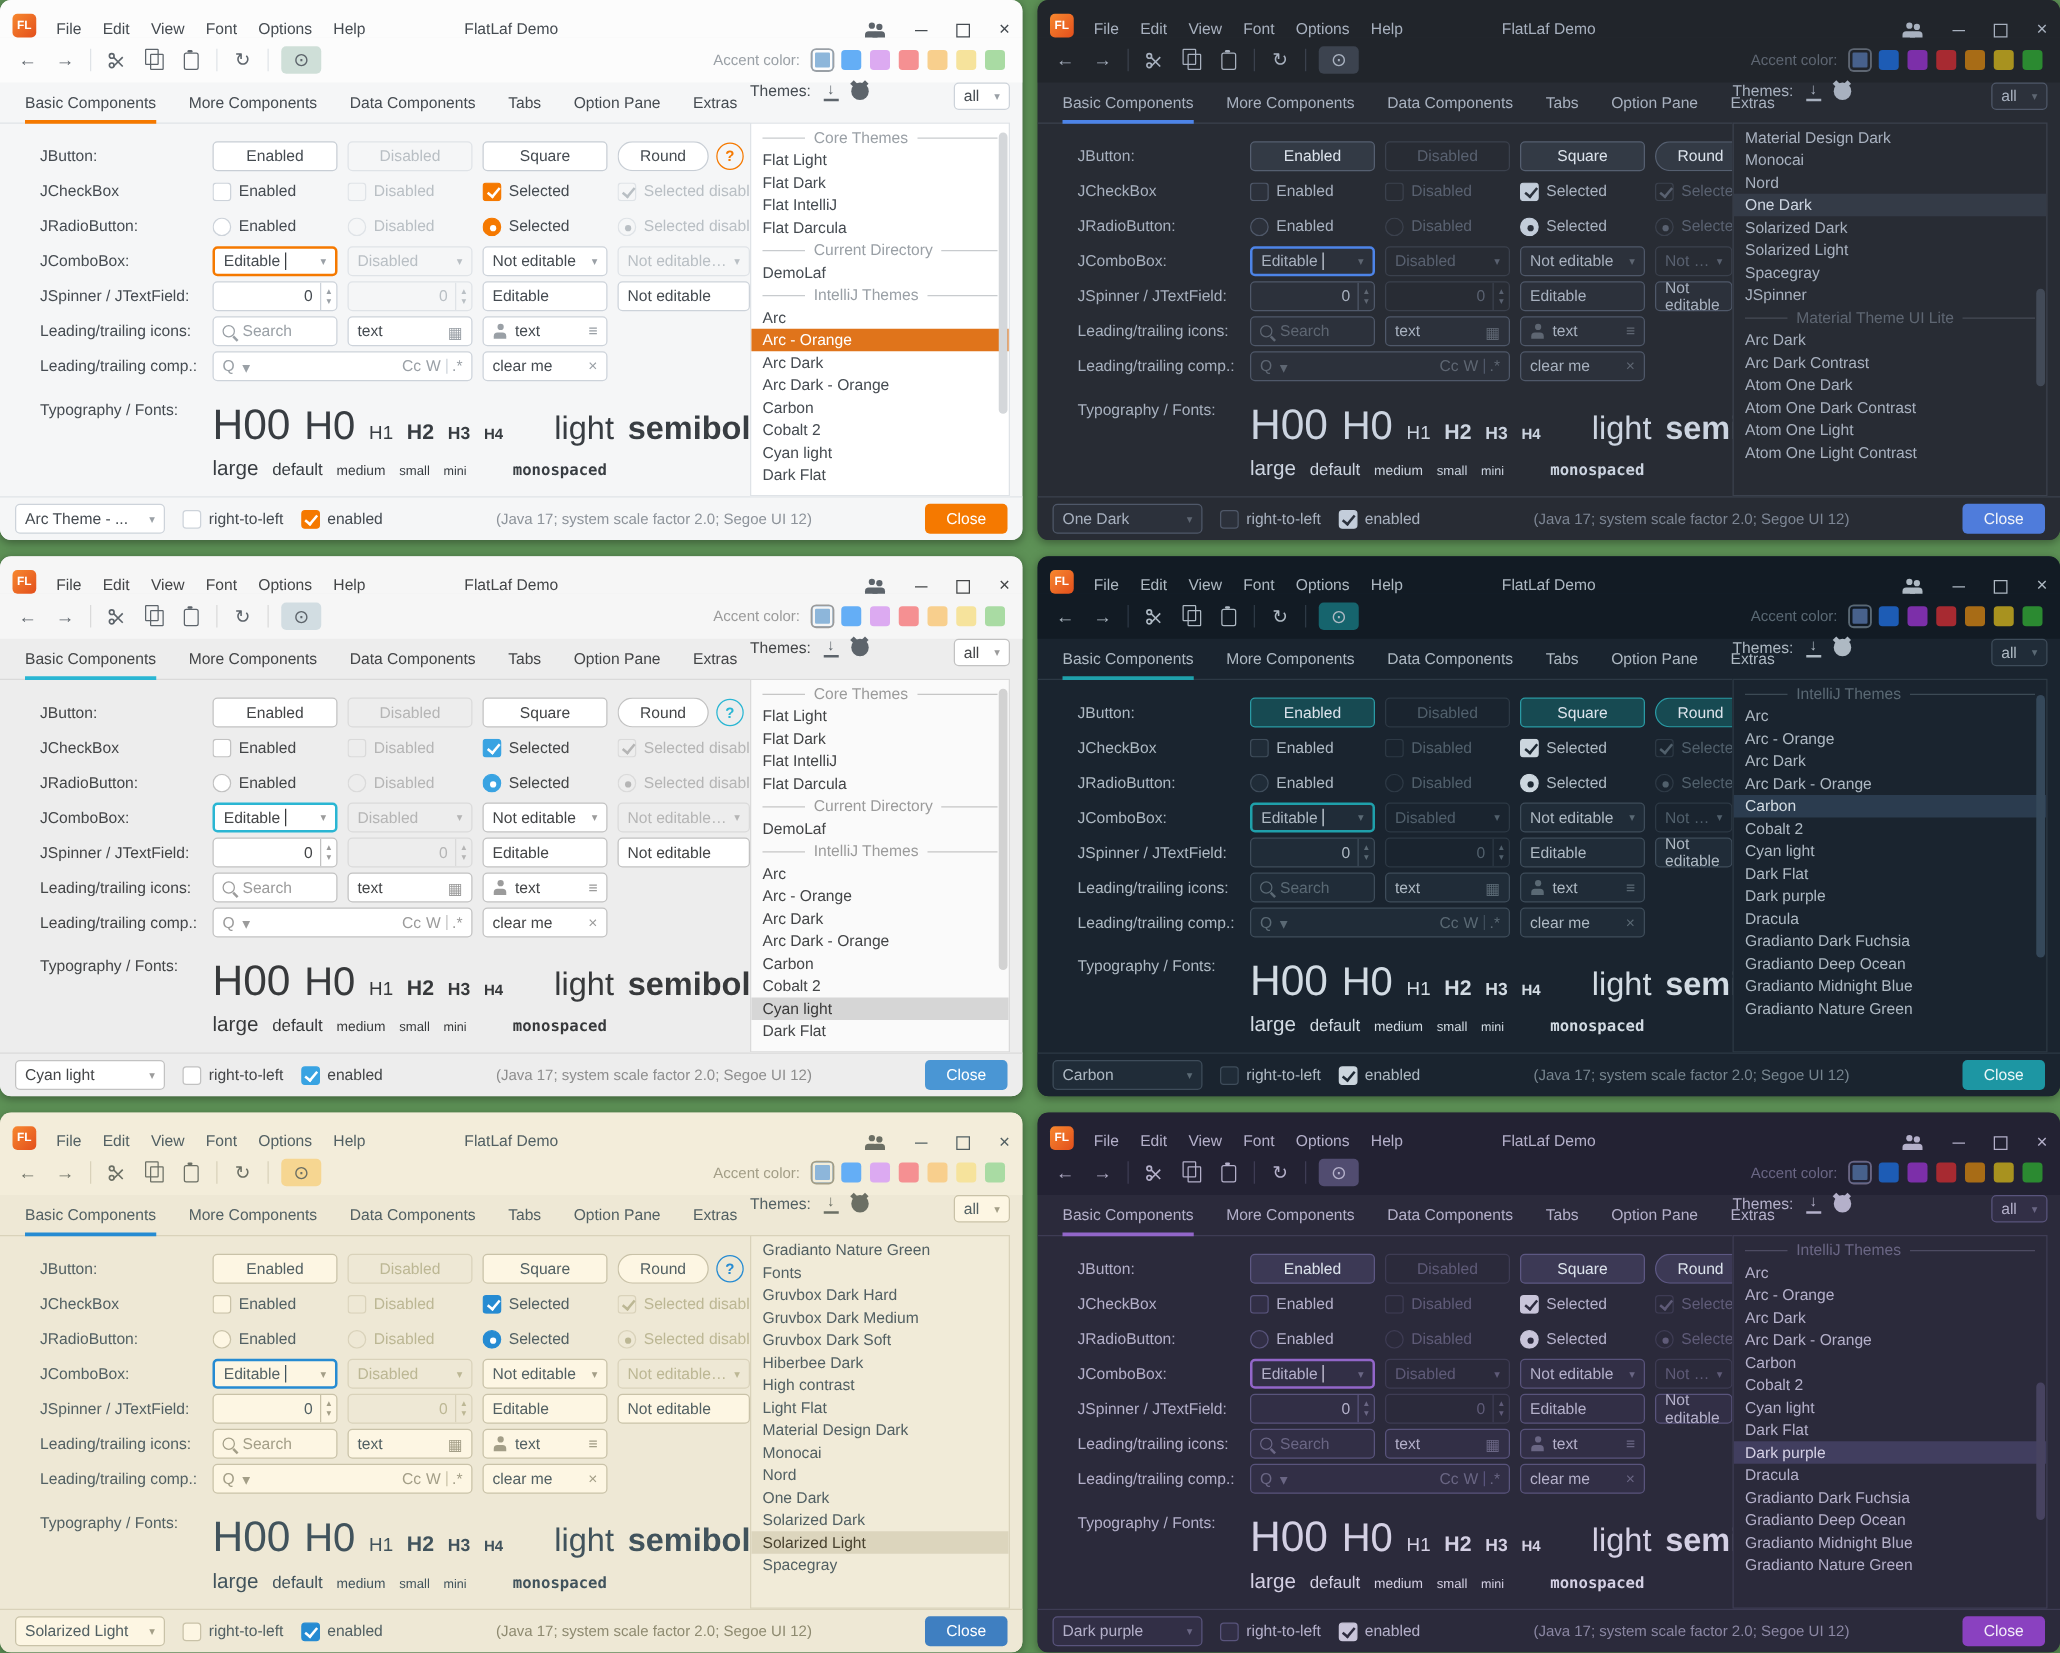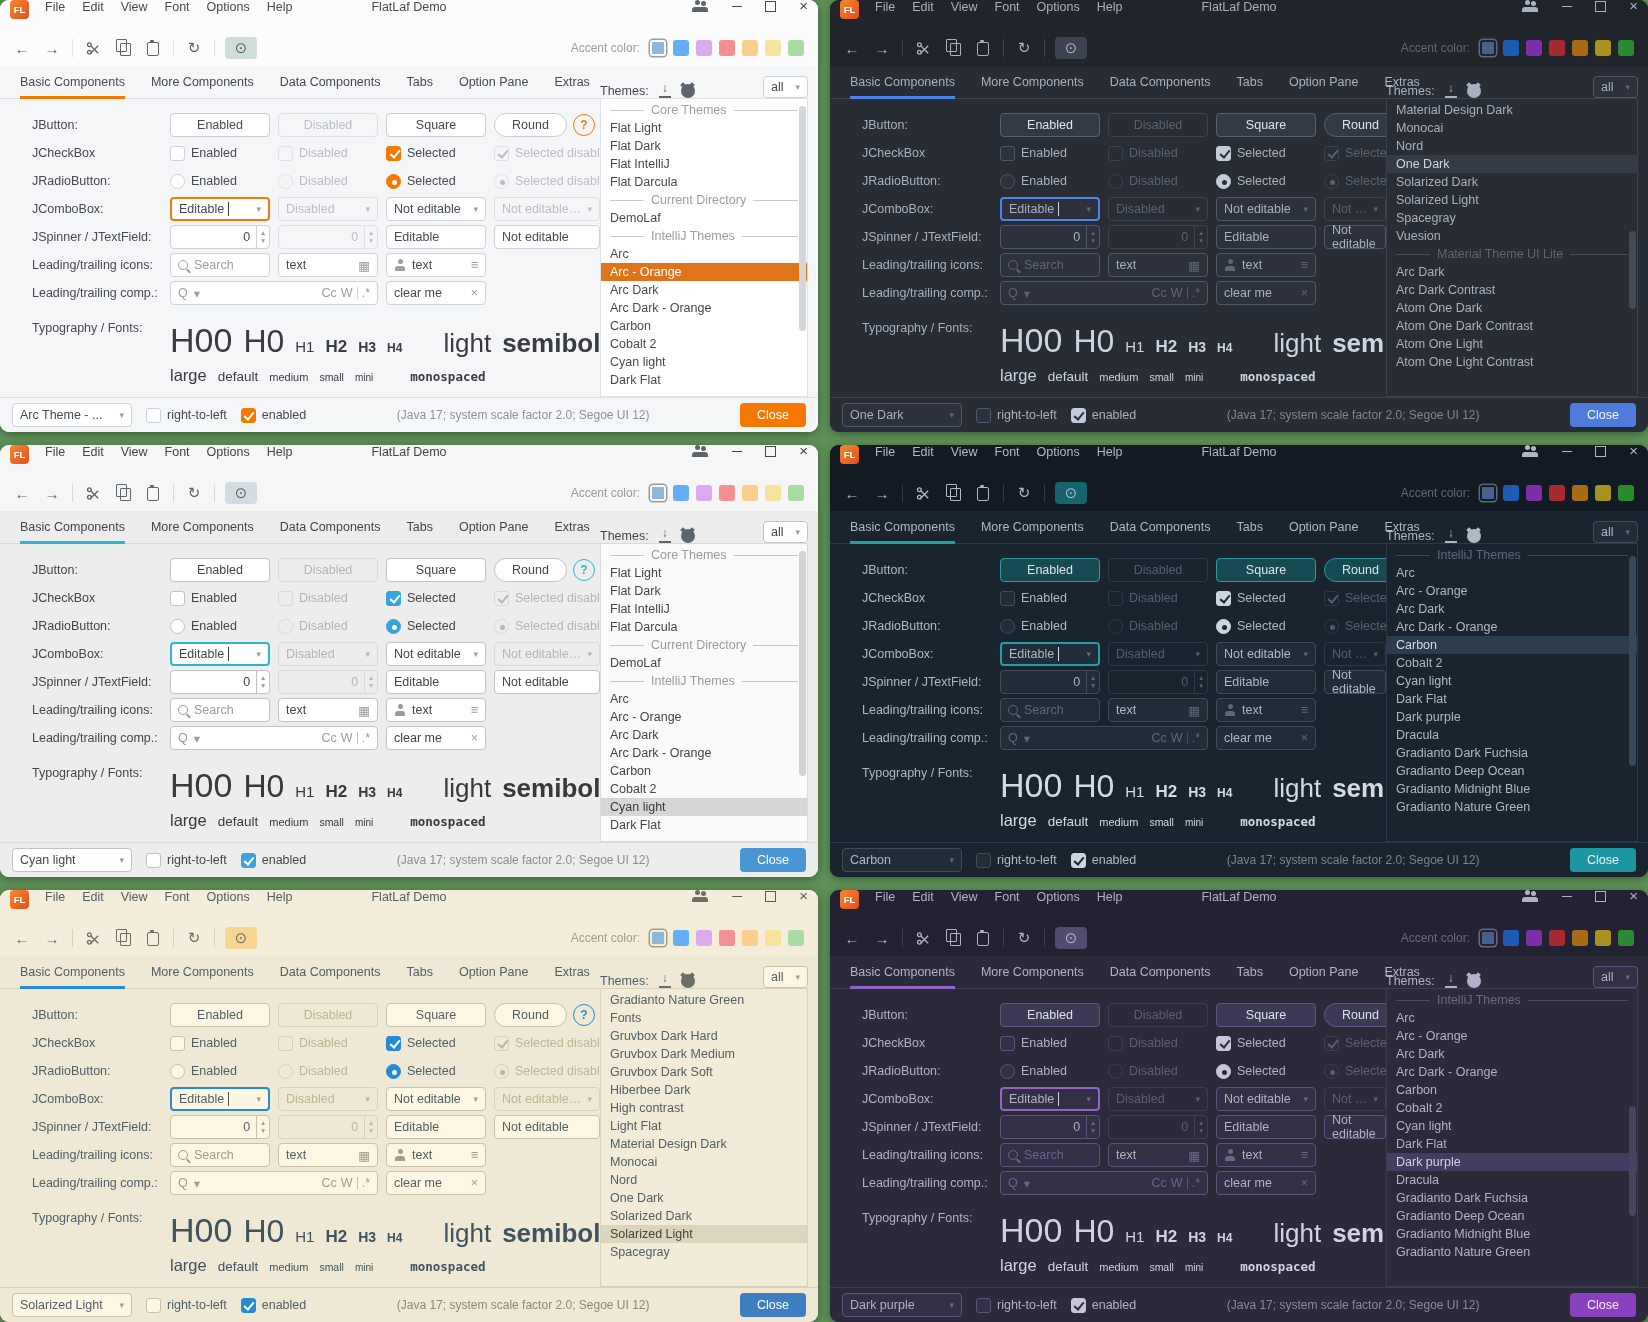--- a/index.html
+++ b/index.html
@@ -32,21 +32,21 @@
     --field-bg:#202c38;--field-border:#3e4c5a;--accent:#1fa0ab;--check:#ccd6de;--checkmark:#1d2833;
     --btn-bg:#174a52;--btn-border:#2a9aa4;--sel-bg:#2b3c4f;--sel-text:#d2dbe3;--list-bg:#1a242f;
     --close-bg:#1d96a3;--close-text:#eaf6f7;--eye-bg:#16646d;--disabled:#51606c;--status:#77858f;
     --thumb:#35485a;--sidebar-w:252px;--tb-icon:#aeb9c3;}
   .theme-darkpurple{--bg:#2b2a3b;--titlebar:#232233;--text:#b4b0ca;--heading:#d4d0e4;--muted:#6a6684;--border:#3e3c54;
     --field-bg:#322f46;--field-border:#59547c;--accent:#9266c9;--check:#c9c5da;--checkmark:#2d2b3f;
     --btn-bg:#3c3955;--btn-border:#5d5883;--sel-bg:#413e5f;--sel-text:#d4d0e4;--list-bg:#2b2a3b;
     --close-bg:#8a41c0;--close-text:#f2ecf8;--eye-bg:#514c70;--disabled:#5f5b78;--status:#8b87a3;
     --thumb:#474360;--sidebar-w:252px;--tb-icon:#b4b0ca;}
   
-  .titlebar{height:30px;flex:0 0 30px;background:var(--titlebar);display:flex;align-items:flex-start;
+  .titlebar{height:30px;flex:0 0 30px;background:var(--titlebar);display:flex;align-items:flex-end;
             padding:0 10px;position:relative;}
   .logo{width:19px;height:19px;border-radius:4px;background:linear-gradient(135deg,#f7882f,#e34f1c);
         color:#fff;font-weight:bold;font-size:9.5px;display:flex;align-items:center;justify-content:center;}
   .menus{display:flex;gap:17px;margin-left:16px;}
   .menu-item{cursor:default;}
   .win-title{position:absolute;left:0;right:0;text-align:center;pointer-events:none;}
   .win-controls{margin-left:auto;display:flex;align-items:center;gap:23px;z-index:1;}
   .icon-people{position:relative;width:17px;height:12px;color:var(--tb-icon);}
   .icon-people::before{content:'';position:absolute;left:3px;top:0;width:5px;height:5px;border-radius:50%;
         background:currentColor;box-shadow:6px 1px 0 currentColor;}
@@ -152,21 +152,21 @@
   .typo-line2{display:flex;align-items:baseline;gap:11px;margin-top:6px;}
   .sz-large{font-size:16.5px;}
   .sz-default{font-size:13.5px;}
   .sz-medium{font-size:11px;}
   .sz-small{font-size:10.5px;}
   .sz-mini{font-size:10px;}
   .sz-mono{font-size:12.5px;font-family:"DejaVu Sans Mono","Liberation Mono",monospace;font-weight:600;margin-left:26px;}
   
   .sidebar{flex:0 0 var(--sidebar-w);width:var(--sidebar-w);display:flex;flex-direction:column;
            padding-right:10px;position:relative;min-height:0;}
-  .side-header{height:32px;flex:0 0 32px;display:flex;align-items:flex-end;gap:10px;}
+  .side-header{height:32px;flex:0 0 32px;display:flex;align-items:flex-start;gap:10px;}
   .icon-dl{width:12px;height:13px;border-bottom:2px solid var(--tb-icon);text-align:center;color:var(--tb-icon);
            font-size:12px;line-height:10px;}
   .icon-gh{width:14px;height:14px;border-radius:50%;background:var(--tb-icon);position:relative;}
   .icon-gh::before,.icon-gh::after{content:'';position:absolute;top:-1.5px;width:4px;height:4px;
            background:var(--tb-icon);transform:rotate(45deg);}
   .icon-gh::before{left:0.5px;} .icon-gh::after{right:0.5px;}
   .filter-combo{margin-left:auto;height:22px;box-sizing:border-box;border:1px solid var(--field-border);
            background:var(--field-bg);border-radius:4px;padding:0 7px;display:flex;align-items:center;gap:12px;}
   .filter-combo .arr{color:var(--muted);font-size:9px;}
   .themes-list{flex:1;border:1px solid var(--border);background:var(--list-bg);overflow:hidden;padding:2px 0;min-height:0;}
@@ -734,21 +734,21 @@
             </span>
         </div>
         <div class="themes-list">
           <div class="theme-item"><span>Material Design Dark</span></div>
             <div class="theme-item"><span>Monocai</span></div>
             <div class="theme-item"><span>Nord</span></div>
             <div class="theme-item selected"><span>One Dark</span></div>
             <div class="theme-item"><span>Solarized Dark</span></div>
             <div class="theme-item"><span>Solarized Light</span></div>
             <div class="theme-item"><span>Spacegray</span></div>
-            <div class="theme-item"><span>Vuesion</span></div>
+            <div class="theme-item"><span>JSpinner</span></div>
             <div class="theme-item separator">
               <span>Material Theme UI Lite</span>
             </div>
             <div class="theme-item"><span>Arc Dark</span></div>
             <div class="theme-item"><span>Arc Dark Contrast</span></div>
             <div class="theme-item"><span>Atom One Dark</span></div>
             <div class="theme-item"><span>Atom One Dark Contrast</span></div>
             <div class="theme-item"><span>Atom One Light</span></div>
             <div class="theme-item"><span>Atom One Light Contrast</span></div>
         </div>

